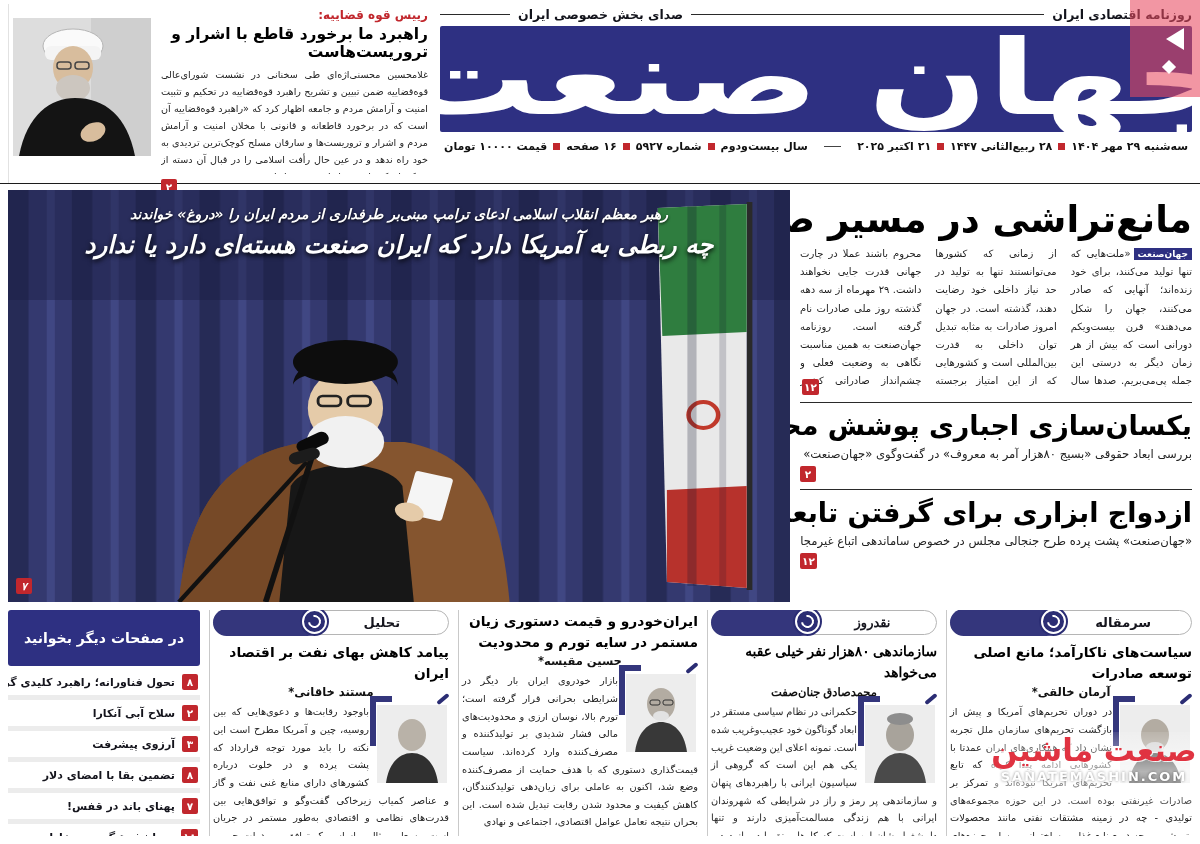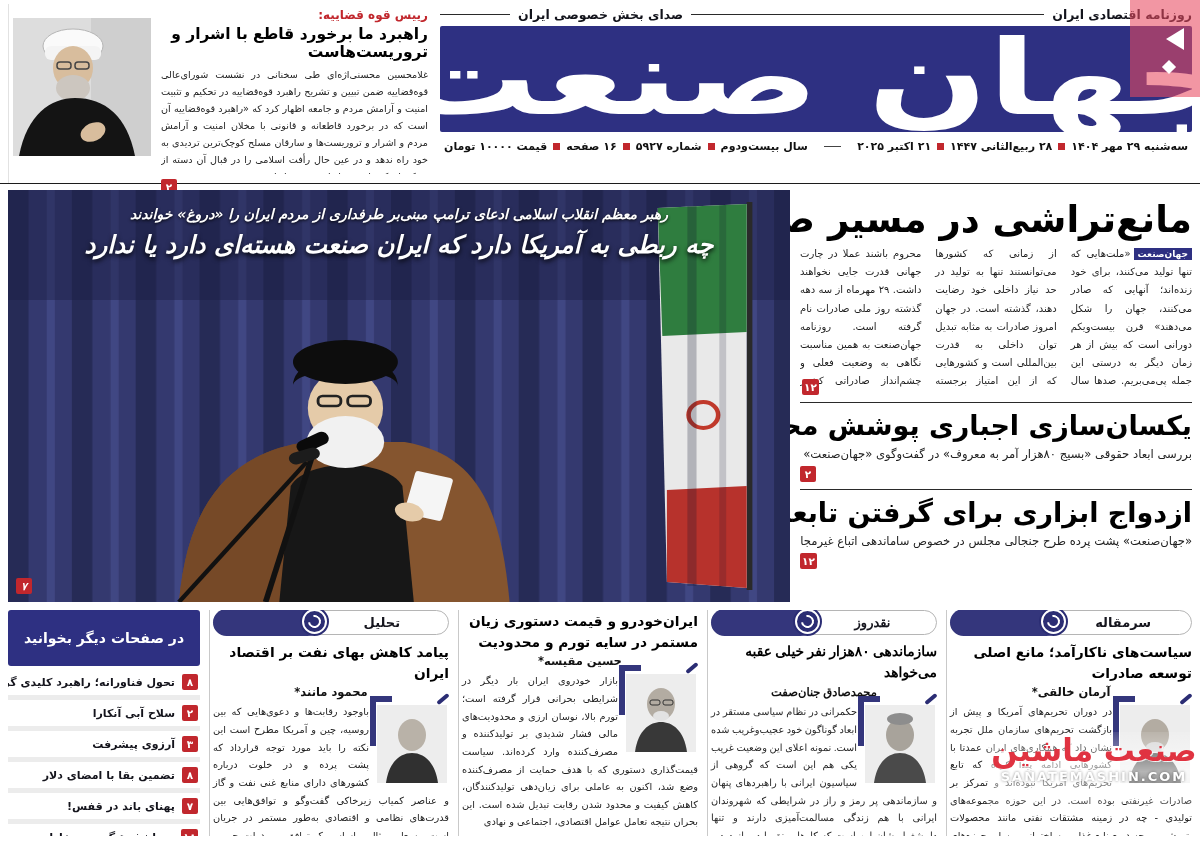--- a/index.html
+++ b/index.html
@@ -302,21 +302,21 @@
     </div>
 
     <div class="bcol op col-analysis">
       <div class="pill">
         <span class="pill-blue">
             <span class="pill-icon"></span>
           </span>
         <span class="pill-label">تحلیل</span>
       </div>
       <div class="op-headline">پیامد کاهش بهای نفت بر اقتصاد ایران</div>
-      <div class="op-author">محمود مانند*</div>
+      <div class="op-author">مستند خاقانی*</div>
       <div class="op-bodywrap">
         <span class="op-photo">
             <span class="pen"></span>
           <svg viewBox="0 0 70 78">
               <rect width="70" height="78" fill="#ededed"></rect>
               <ellipse cx="35" cy="30" rx="14" ry="16" fill="#b9b2a8"></ellipse>
               <path d="M9,78 C12,56 24,48 35,48 C46,48 58,56 61,78 Z" fill="#303030"></path>
             </svg>
         </span>
         <span>باوجود رقابت‌ها و دعوی‌هایی که بین روسیه، چین و آمریکا مطرح است این نکته را باید مورد توجه قرارداد که پشت پرده و در خلوت درباره کشورهای دارای منابع غنی نفت و گاز و عناصر کمیاب زیرخاکی گفت‌وگو و توافق‌هایی بین قدرت‌های نظامی و اقتصادی به‌طور مستمر در جریان است. به طور مثال براساس یک توافق بین دولت چین و دولت جو بایدن شیر صادرات نفت ایران به مقصد چین در دولت سیزدهم باز شد. وزارت نفت دولت سیزدهم نیز مدعی شد که بیشترین صادرات نفت‌خام را داشت</span>

